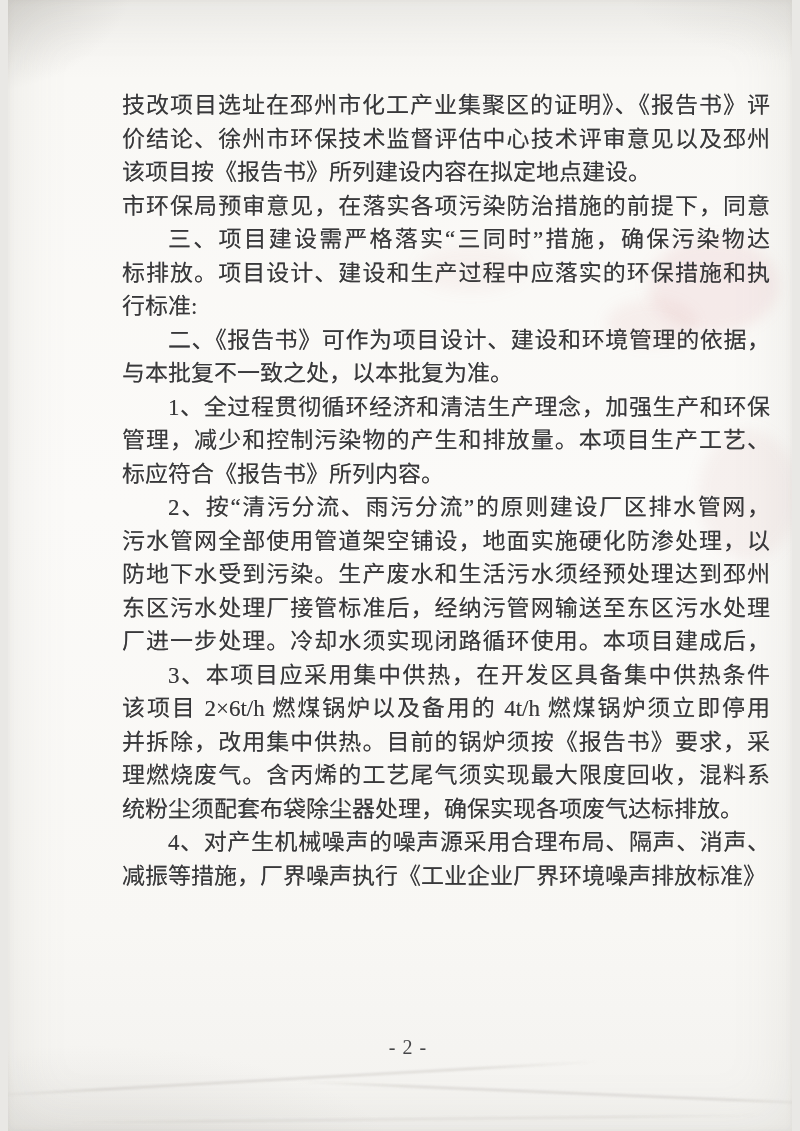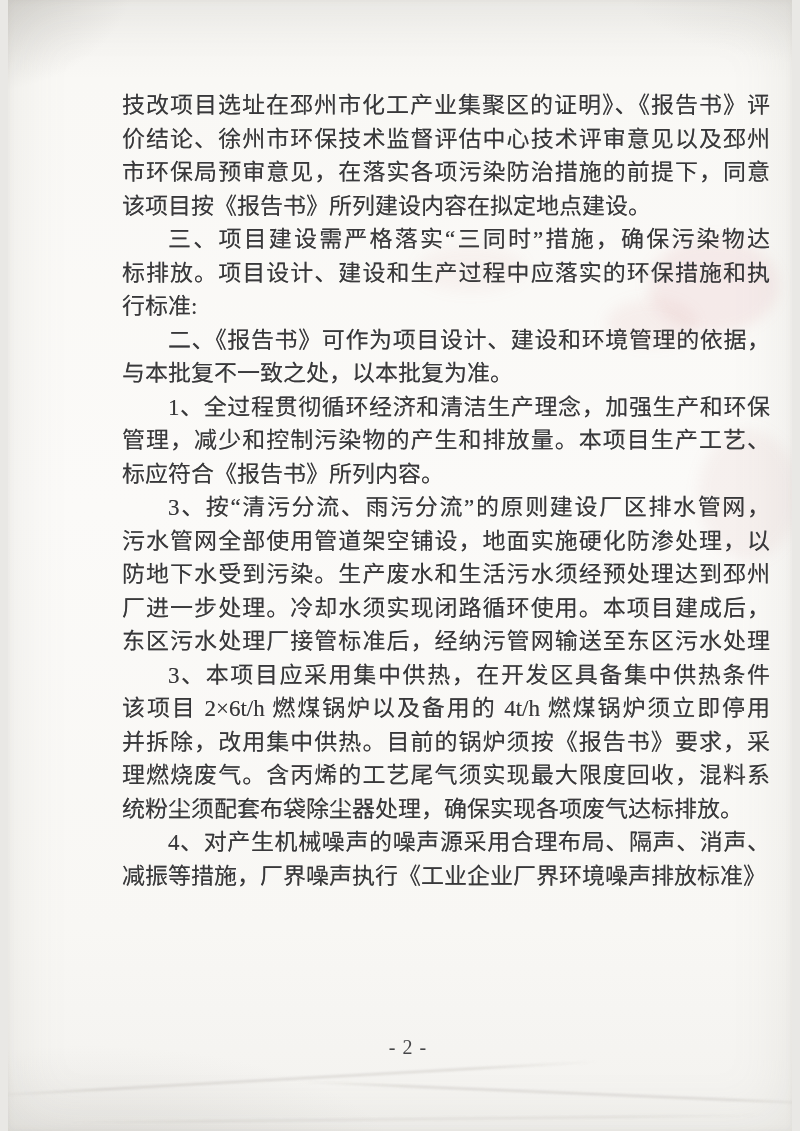--- a/index.html
+++ b/index.html
@@ -90,43 +90,43 @@
   <div class="artifact a3"></div>
   <div class="artifact a4"></div>
   <div class="crease c1"></div>
   <div class="crease c2"></div>
   <div class="crease c3"></div>
 
   <div class="body-text" style="color: rgb(56, 56, 58);">
       <div class="paragraph">
         <div class="line">技改项目选址在邳州市化工产业集聚区的证明》、《报告书》评</div>
         <div class="line">价结论、徐州市环保技术监督评估中心技术评审意见以及邳州</div>
+        <div class="line last">该项目按《报告书》所列建设内容在拟定地点建设。</div>
         <div class="line">市环保局预审意见，在落实各项污染防治措施的前提下，同意</div>
-        <div class="line last">该项目按《报告书》所列建设内容在拟定地点建设。</div>
       </div>
       <div class="paragraph">
         <div class="line indent">三、项目建设需严格落实“三同时”措施，确保污染物达</div>
         <div class="line">标排放。项目设计、建设和生产过程中应落实的环保措施和执</div>
         <div class="line last">行标准:</div>
       </div>
       <div class="paragraph">
         <div class="line indent">二、《报告书》可作为项目设计、建设和环境管理的依据，</div>
         <div class="line last">与本批复不一致之处，以本批复为准。</div>
       </div>
       <div class="paragraph">
         <div class="line indent">1、全过程贯彻循环经济和清洁生产理念，加强生产和环保</div>
         <div class="line">管理，减少和控制污染物的产生和排放量。本项目生产工艺、</div>
         <div class="line last">标应符合《报告书》所列内容。</div>
       </div>
       <div class="paragraph">
-        <div class="line indent">3、按“清污分流、雨污分流”的原则建设厂区排水管网，</div>
+        <div class="line indent">2、按“清污分流、雨污分流”的原则建设厂区排水管网，</div>
         <div class="line">污水管网全部使用管道架空铺设，地面实施硬化防渗处理，以</div>
         <div class="line">防地下水受到污染。生产废水和生活污水须经预处理达到邳州</div>
+        <div class="line">东区污水处理厂接管标准后，经纳污管网输送至东区污水处理</div>
         <div class="line">厂进一步处理。冷却水须实现闭路循环使用。本项目建成后，</div>
-        <div class="line">东区污水处理厂接管标准后，经纳污管网输送至东区污水处理</div>
       </div>
       <div class="paragraph">
         <div class="line indent">3、本项目应采用集中供热，在开发区具备集中供热条件时，</div>
         <div class="line">该项目 2×6t/h 燃煤锅炉以及备用的 4t/h 燃煤锅炉须立即停用</div>
         <div class="line">并拆除，改用集中供热。目前的锅炉须按《报告书》要求，采</div>
         <div class="line">理燃烧废气。含丙烯的工艺尾气须实现最大限度回收，混料系</div>
         <div class="line last">统粉尘须配套布袋除尘器处理，确保实现各项废气达标排放。</div>
       </div>
       <div class="paragraph">
         <div class="line indent">4、对产生机械噪声的噪声源采用合理布局、隔声、消声、</div>

